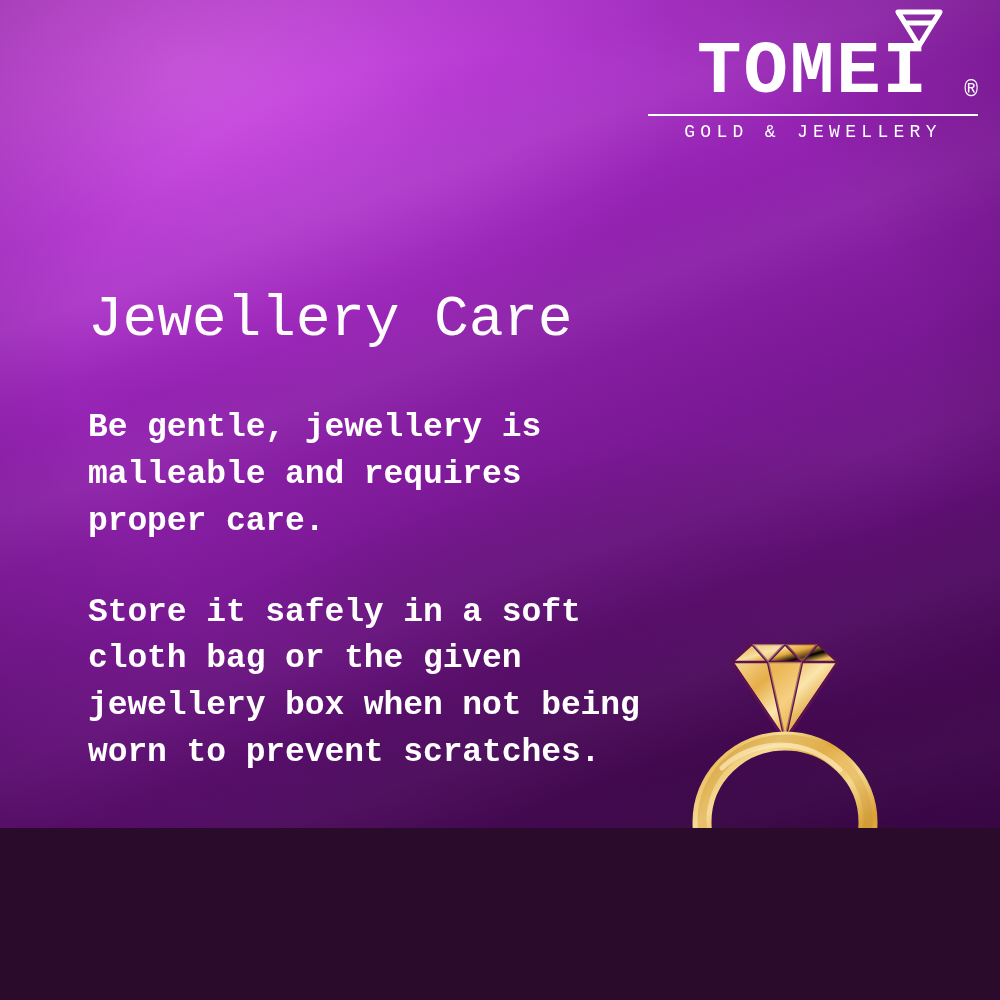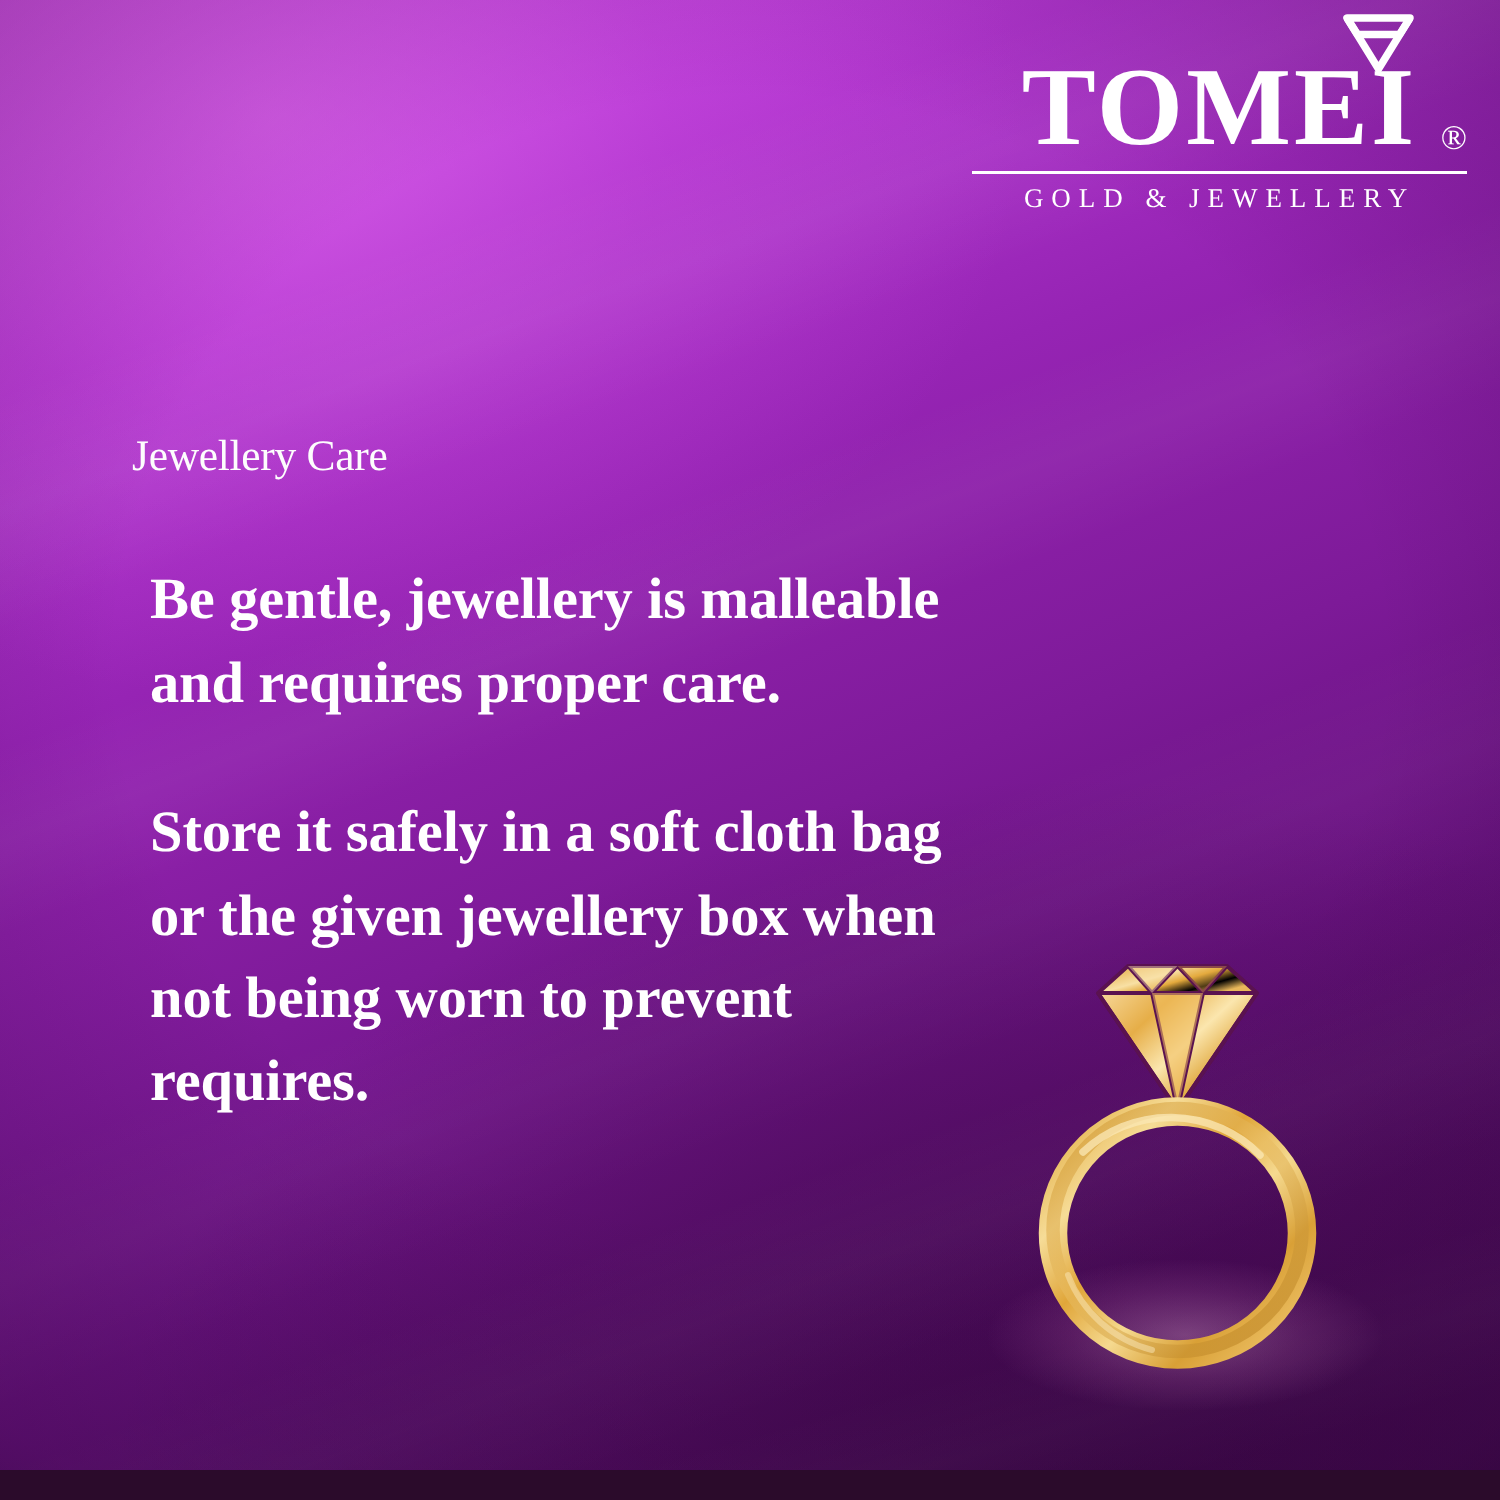--- a/index.html
+++ b/index.html
@@ -4,23 +4,23 @@
 <title>Tomei Jewellery Care</title>
 <style>
   html, body {
     margin: 0;
     padding: 0;
     background: #2b0b2b;
   }
   .canvas {
     position: relative;
     width: 1000px;
-    height: 980px;
+    height: 828px;
     overflow: hidden;
-    font-family: Liberation Serif, serif;
+    font-family: Liberation Mono, monospace;
     background: #d946ef;
   }
 
   
   .bg-base {
     position: absolute;
     inset: 0;
     background:
       linear-gradient(158deg,
         #d352e8 0%,
@@ -130,32 +130,32 @@
 
   
   .copy {
     position: absolute;
     left: 88px;
     top: 288px;
     width: 560px;
     color: #ffffff;
   }
   .headline {
-    font-size: 29px;
+    font-size: 58px;
     font-weight: 400;
     line-height: 1.12;
     letter-spacing: -0.2px;
     margin: 0 0 52px 0;
     color: #fdfdfd;
   }
   .para {
-    font-size: 39px;
+    font-size: 33px;
     font-weight: bold;
     line-height: 1.42;
-    margin: 0 0 44px 12px;
+    margin: 0 0 44px 0;
     color: #ffffff;
     letter-spacing: -0.1px;
   }
   .para:last-child { margin-bottom: 0; }
 
   
   .ring-art {
     position: absolute;
     left: 690px;
     top: 640px;
@@ -204,21 +204,21 @@
     </span>
 
     <div class="logo-rule"></div>
 
     <span class="logo-tag">GOLD &amp; JEWELLERY</span>
   </div>
 
   <div class="copy">
     <h1 class="headline">Jewellery Care</h1>
     <p class="para">Be gentle, jewellery is malleable and requires proper care.</p>
-    <p class="para">Store it safely in a soft cloth bag or the given jewellery box when not being worn to prevent requires.</p>
+    <p class="para">Store it safely in a soft cloth bag or the given jewellery box when not being worn to prevent scratches.</p>
   </div>
 
   <div class="ring-art">
     <div class="ring-glow"></div>
 
     <svg class="ring-svg" viewBox="0 0 190 290">
       <defs>
         <linearGradient id="gemGrad" x1="0" y1="0" x2="1" y2="0.6">
           <stop offset="0%" stop-color="#f4cf84"></stop>
           <stop offset="22%" stop-color="#ecc06a"></stop>

